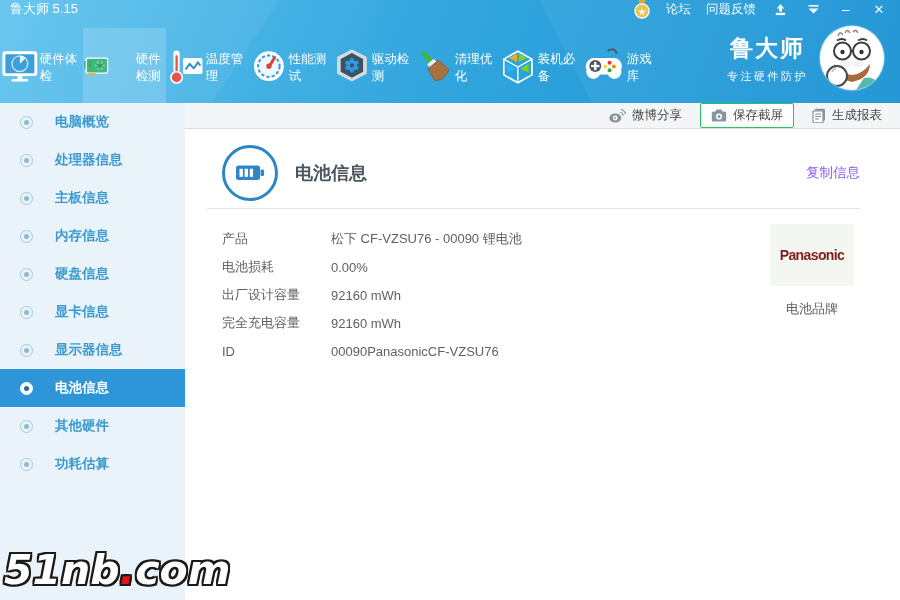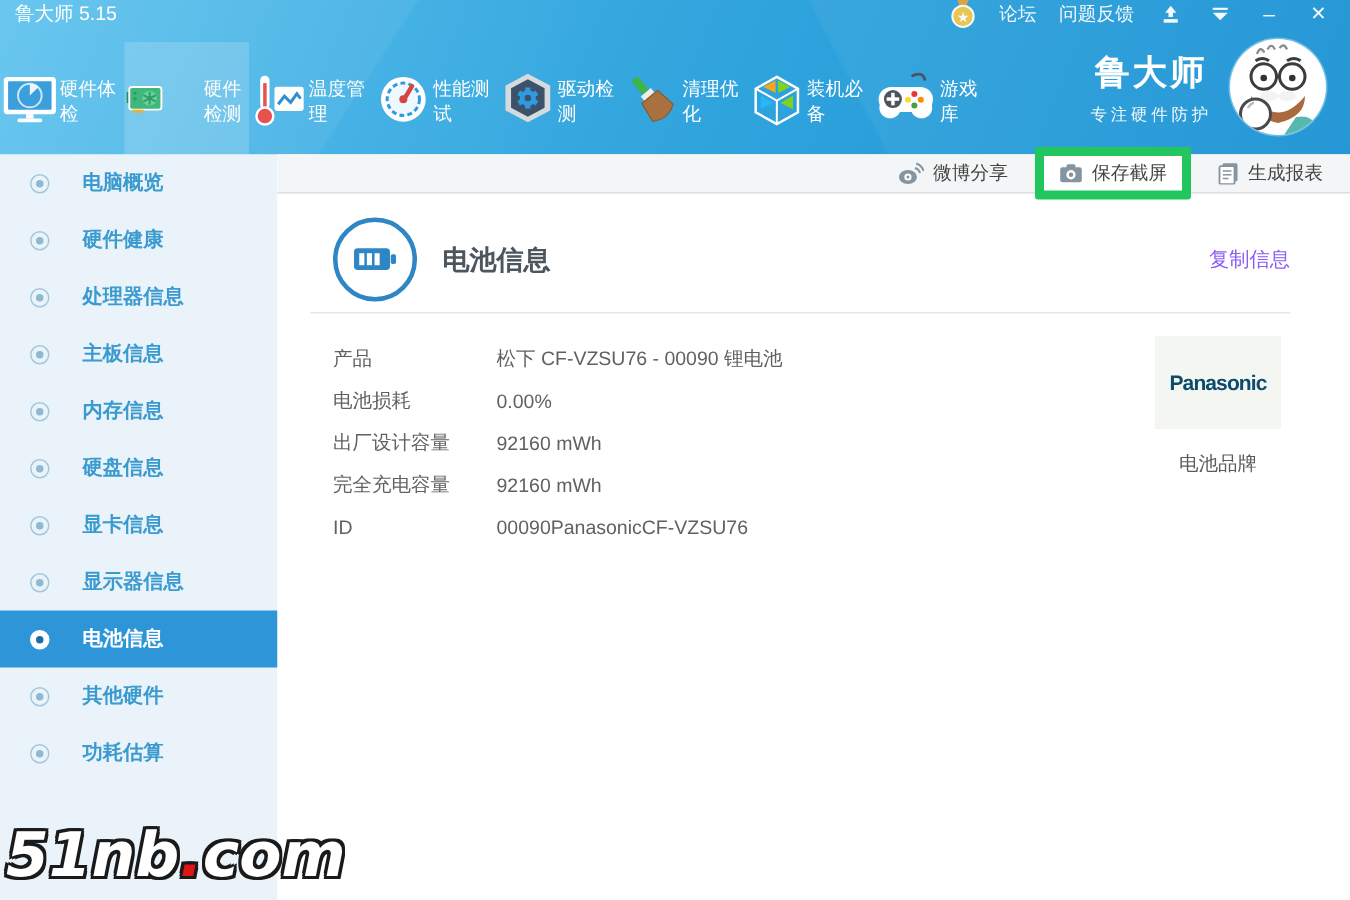--- a/index.html
+++ b/index.html
@@ -71,21 +71,21 @@
   .side-item.active .radio::after { background:#1c6da5; }
 
   
   .main { position:absolute; left:185px; top:103px; right:0; bottom:0; background:#fff; }
   .actionbar {
     height:26px; background:#f4f5f6; border-bottom:1px solid #dcdfe1;
     display:flex; align-items:center; justify-content:flex-end;
     padding-right:10px; gap:10px; font-size:12.5px; color:#454545;
   }
   .action-item { display:flex; align-items:center; gap:6px; padding:2px 8px; cursor:pointer; }
-  .action-item.framed { background:#fff; border:6px solid #22c55e; border-radius:2px; padding:3px 10px; }
+  .action-item.framed { background:#fff; border:1px solid #22c55e; border-radius:2px; padding:3px 10px; }
   .aicon { display:block; }
 
   .content { position:relative; height:470px; }
   .content-header { display:flex; align-items:center; padding:16px 40px 0 37px; }
   .circle-icon {
     width:56px; height:56px; border-radius:50%; border:3px solid #2e86c5;
     display:flex; align-items:center; justify-content:center; flex:none;
   }
   .page-title { margin-left:17px; font-size:18px; font-weight:bold; color:#4d565e; }
   .copy-link { margin-left:auto; font-size:13.5px; color:#8b5cf6; cursor:pointer; }
@@ -94,21 +94,21 @@
   .info-table { margin:16px 0 0 37px; width:420px; }
   .irow { display:flex; height:28px; align-items:center; font-size:13px; }
   .irow .ilabel { width:109px; color:#616161; flex:none; }
   .irow .ivalue { color:#616161; white-space:nowrap; }
 
   .brand-box-wrap { position:absolute; left:585px; top:95px; width:84px; text-align:center; }
   .brand-box {
     width:84px; height:62px; background:#f3f6f1; display:flex;
     align-items:center; justify-content:center;
   }
-  .panasonic { color:#0c4a6e; font-weight:bold; font-size:14px; letter-spacing:-.6px; }
+  .panasonic { color:#7f1d1d; font-weight:bold; font-size:14px; letter-spacing:-.6px; }
   .brand-caption { margin-top:14px; font-size:13px; color:#5c5c5c; }
 
   
   .watermark {
     position:absolute; left:4px; top:546px; z-index:50;
     font-family:"DejaVu Sans",sans-serif; font-weight:bold; font-style:italic;
     font-size:41px; letter-spacing:0px; color:#fff; white-space:nowrap;
     text-shadow:
       -2px -2px 0 #1a1a1a, 2px -2px 0 #1a1a1a, -2px 2px 0 #1a1a1a, 2px 2px 0 #1a1a1a,
       -2px 0 0 #1a1a1a, 2px 0 0 #1a1a1a, 0 -2px 0 #1a1a1a, 0 2px 0 #1a1a1a;
@@ -276,24 +276,20 @@
   </div>
 </div>
 
 <div class="sidebar">
   <div class="side-item">
     <span class="radio"></span>
     <span>电脑概览</span>
   </div>
   <div class="side-item">
     <span class="radio"></span>
-    <span>硬件健康</span>
-  </div>
-  <div class="side-item">
-    <span class="radio"></span>
     <span>处理器信息</span>
   </div>
   <div class="side-item">
     <span class="radio"></span>
     <span>主板信息</span>
   </div>
   <div class="side-item">
     <span class="radio"></span>
     <span>内存信息</span>
   </div>

